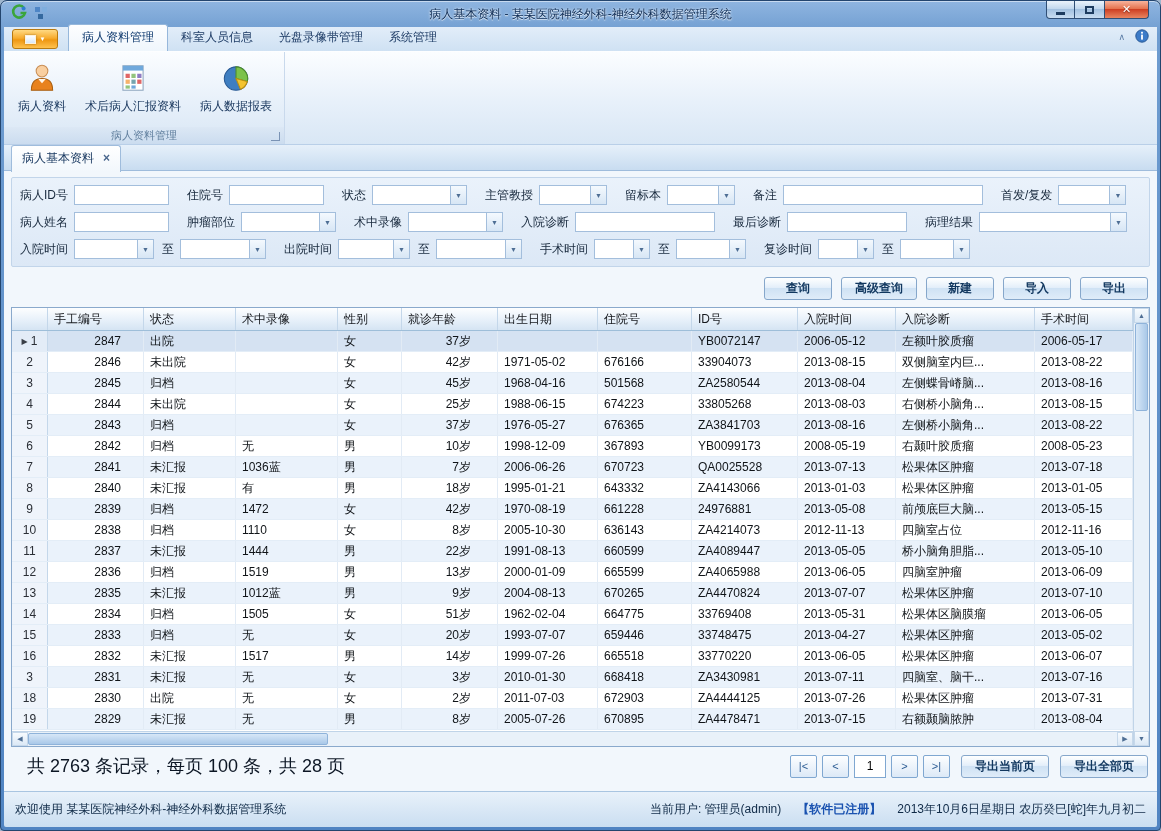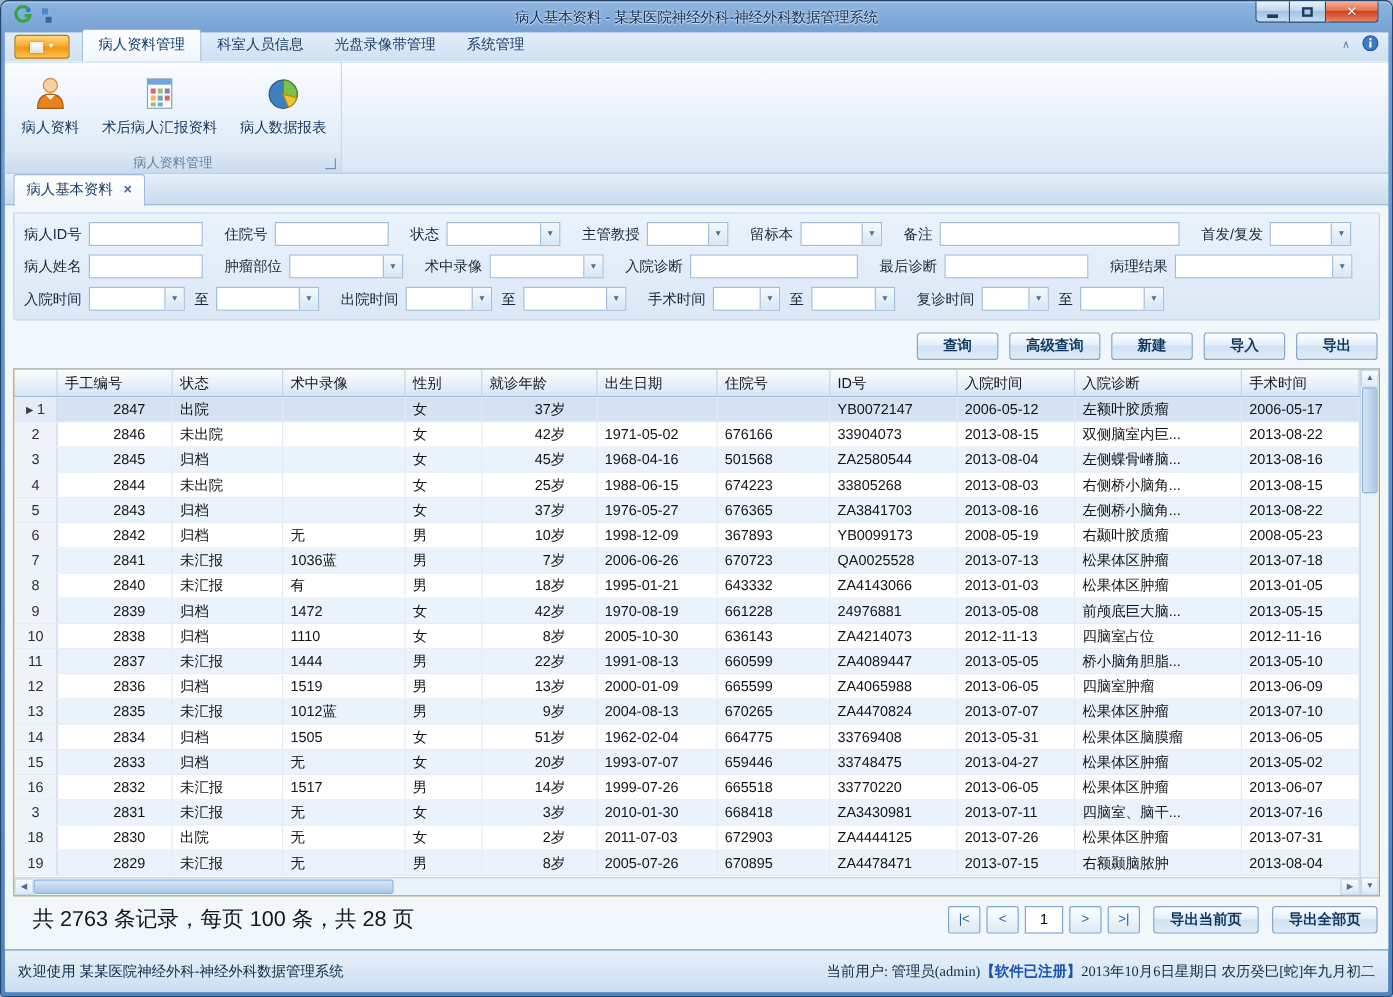--- a/index.html
+++ b/index.html
@@ -118,21 +118,21 @@
   .summary{font-size:18px;color:#0C1624;margin-left:14px;}
   .pager{margin-left:auto;display:flex;align-items:center;gap:5px;}
   .pbtn{width:27px;height:23px;border:1px solid #7FA7D1;border-radius:2px;background:linear-gradient(#FDFEFF,#DCE9F7);
     color:#2C5C93;font-size:11px;font-family:inherit;display:flex;align-items:center;justify-content:center;cursor:default;}
   .page-input{width:32px;height:23px;border:1px solid #7FA7D1;text-align:center;font-size:12px;font-family:inherit;}
   .abtn.exp{margin-left:6px;min-width:82px;}
 
   
   .statusbar{height:36px;flex:none;background:linear-gradient(#E8F1FA,#CADEF1);border-top:1px solid #A9C5E1;
     display:flex;align-items:center;padding:0 11px;color:#0F2A47;border-radius:0 0 2px 2px;}
-  .sb-right{margin-left:auto;display:flex;align-items:center;font-family:Liberation Serif, serif;}
+  .sb-right{margin-left:auto;display:flex;align-items:center;gap:16px;}
   .registered{color:#1A52B0;font-weight:bold;}
 </style>
 </head>
 <body>
 
 <div class="window">
 
   <div class="titlebar">
     <div class="tb-left">
       <span>

